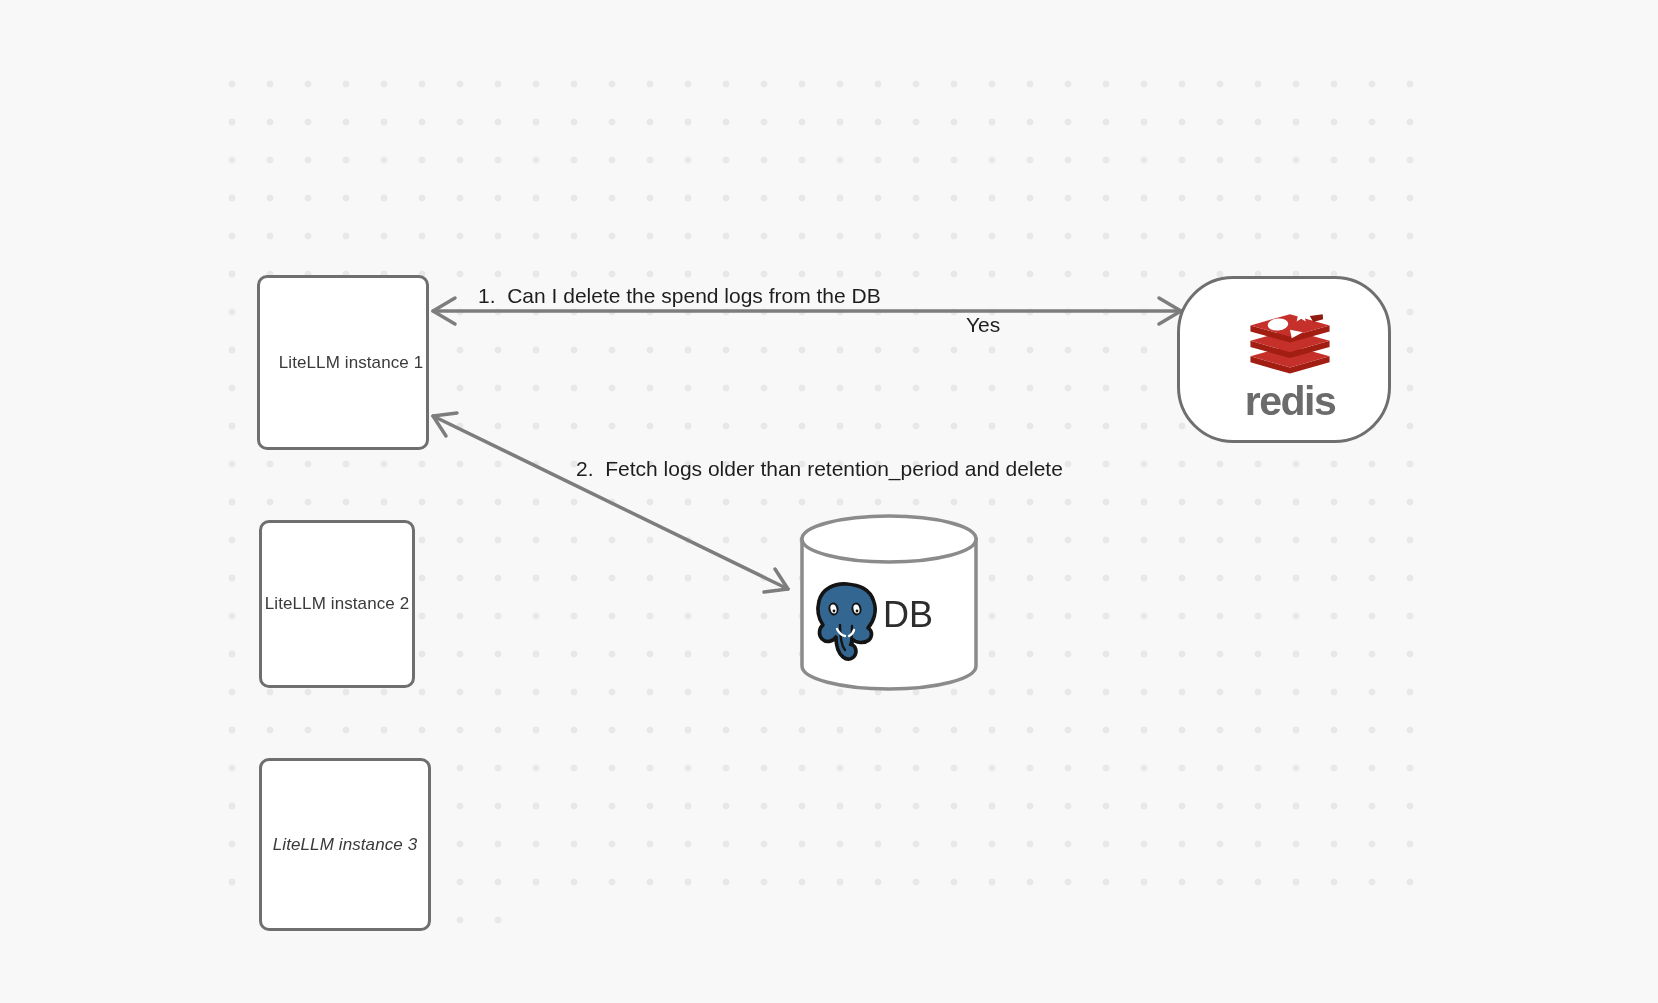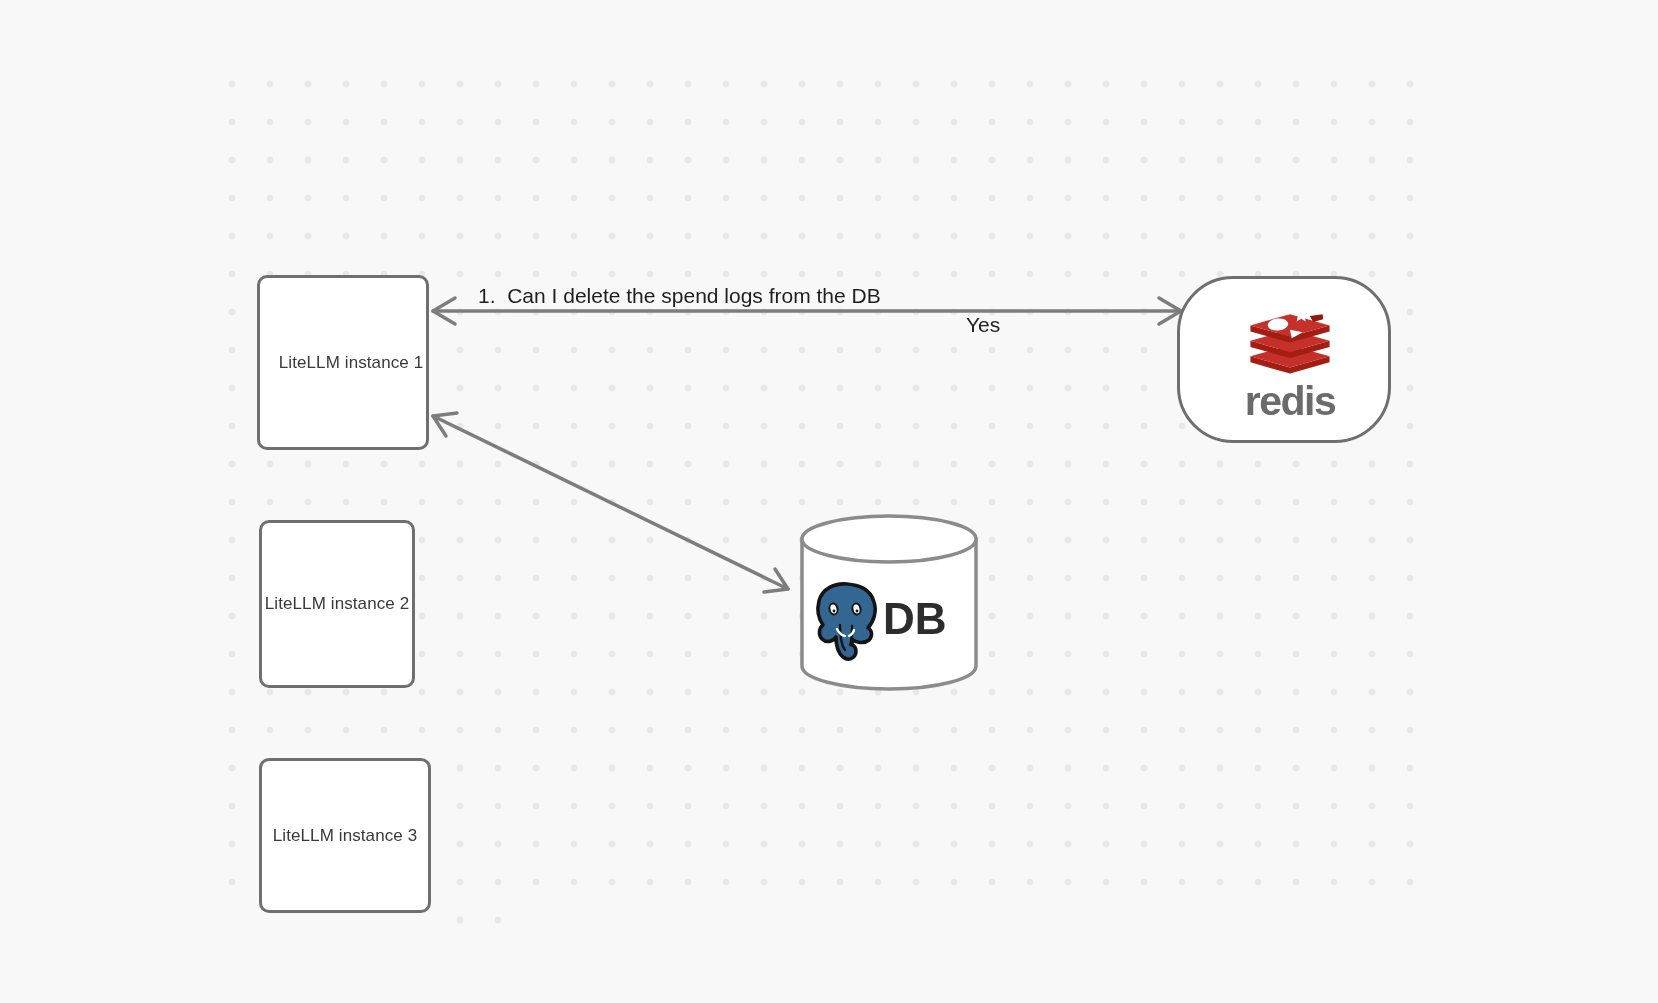--- a/index.html
+++ b/index.html
@@ -25,21 +25,21 @@
     border:3px solid #6f6f6f;
     border-radius:10px;
     display:flex;align-items:center;justify-content:center;
     box-sizing:border-box;
   }
   .node-box .node-label{
     font-size:17px;color:#3a3a3a;letter-spacing:0.1px;
   }
   .box1{left:257px;top:275px;width:172px;height:175px;padding-left:16px;}
   .box2{left:259px;top:520px;width:156px;height:168px;}
-  .box3{left:259px;top:758px;width:172px;height:155px;}
+  .box3{left:259px;top:758px;width:172px;height:173px;font-style:italic;}
   .redis-node{
     position:absolute;
     left:1177px;top:276px;width:214px;height:167px;
     background:#ffffff;
     border:3px solid #6f6f6f;
     border-radius:56px;
     box-sizing:border-box;
     display:flex;flex-direction:column;align-items:center;
     padding-top:24px;
     padding-left:12px;
@@ -53,21 +53,21 @@
     position:absolute;
     font-size:21px;font-weight:400;color:#1e1e1e;
     white-space:pre;line-height:1.25;
   }
   .label-edge1{left:478px;top:283px;}
   .label-yes{left:966px;top:283px;margin-top:29px;}
   .label-edge2{left:576px;top:456px;}
   .elephant{position:absolute;left:811px;top:581px;width:72px;height:82px;}
   .db-label{
     position:absolute;left:883px;top:597px;
-    font-size:44px;font-weight:700;color:#2d2d2d;line-height:1;
+    font-size:36px;font-weight:400;color:#2d2d2d;line-height:1;
   }
 </style>
 </head>
 <body>
 
 <div class="canvas">
 
   <div class="dots dots-main"></div>
   <div class="dots dots-strip"></div>
 
@@ -134,14 +134,15 @@
       <ellipse cx="21.5" cy="28" rx="4" ry="5.5" fill="#ffffff" stroke="#141414" stroke-width="2" transform="rotate(-12 21.5 28)"></ellipse>
       <ellipse cx="44.5" cy="28" rx="4" ry="5.5" fill="#ffffff" stroke="#141414" stroke-width="2" transform="rotate(-12 44.5 28)"></ellipse>
       <circle cx="22" cy="30" r="1.4" fill="#141414"></circle>
       <circle cx="45" cy="30" r="1.4" fill="#141414"></circle>
     </svg>
   </div>
   <div class="db-label">DB</div>
 
   <div class="edge-label label-edge1">1.  Can I delete the spend logs from the DB</div>
   <div class="edge-label label-yes">Yes</div>
+  <div class="edge-label label-edge2">2.  Fetch logs older than retention_period and delete</div>
 
 </div>
 
 </body></html>

